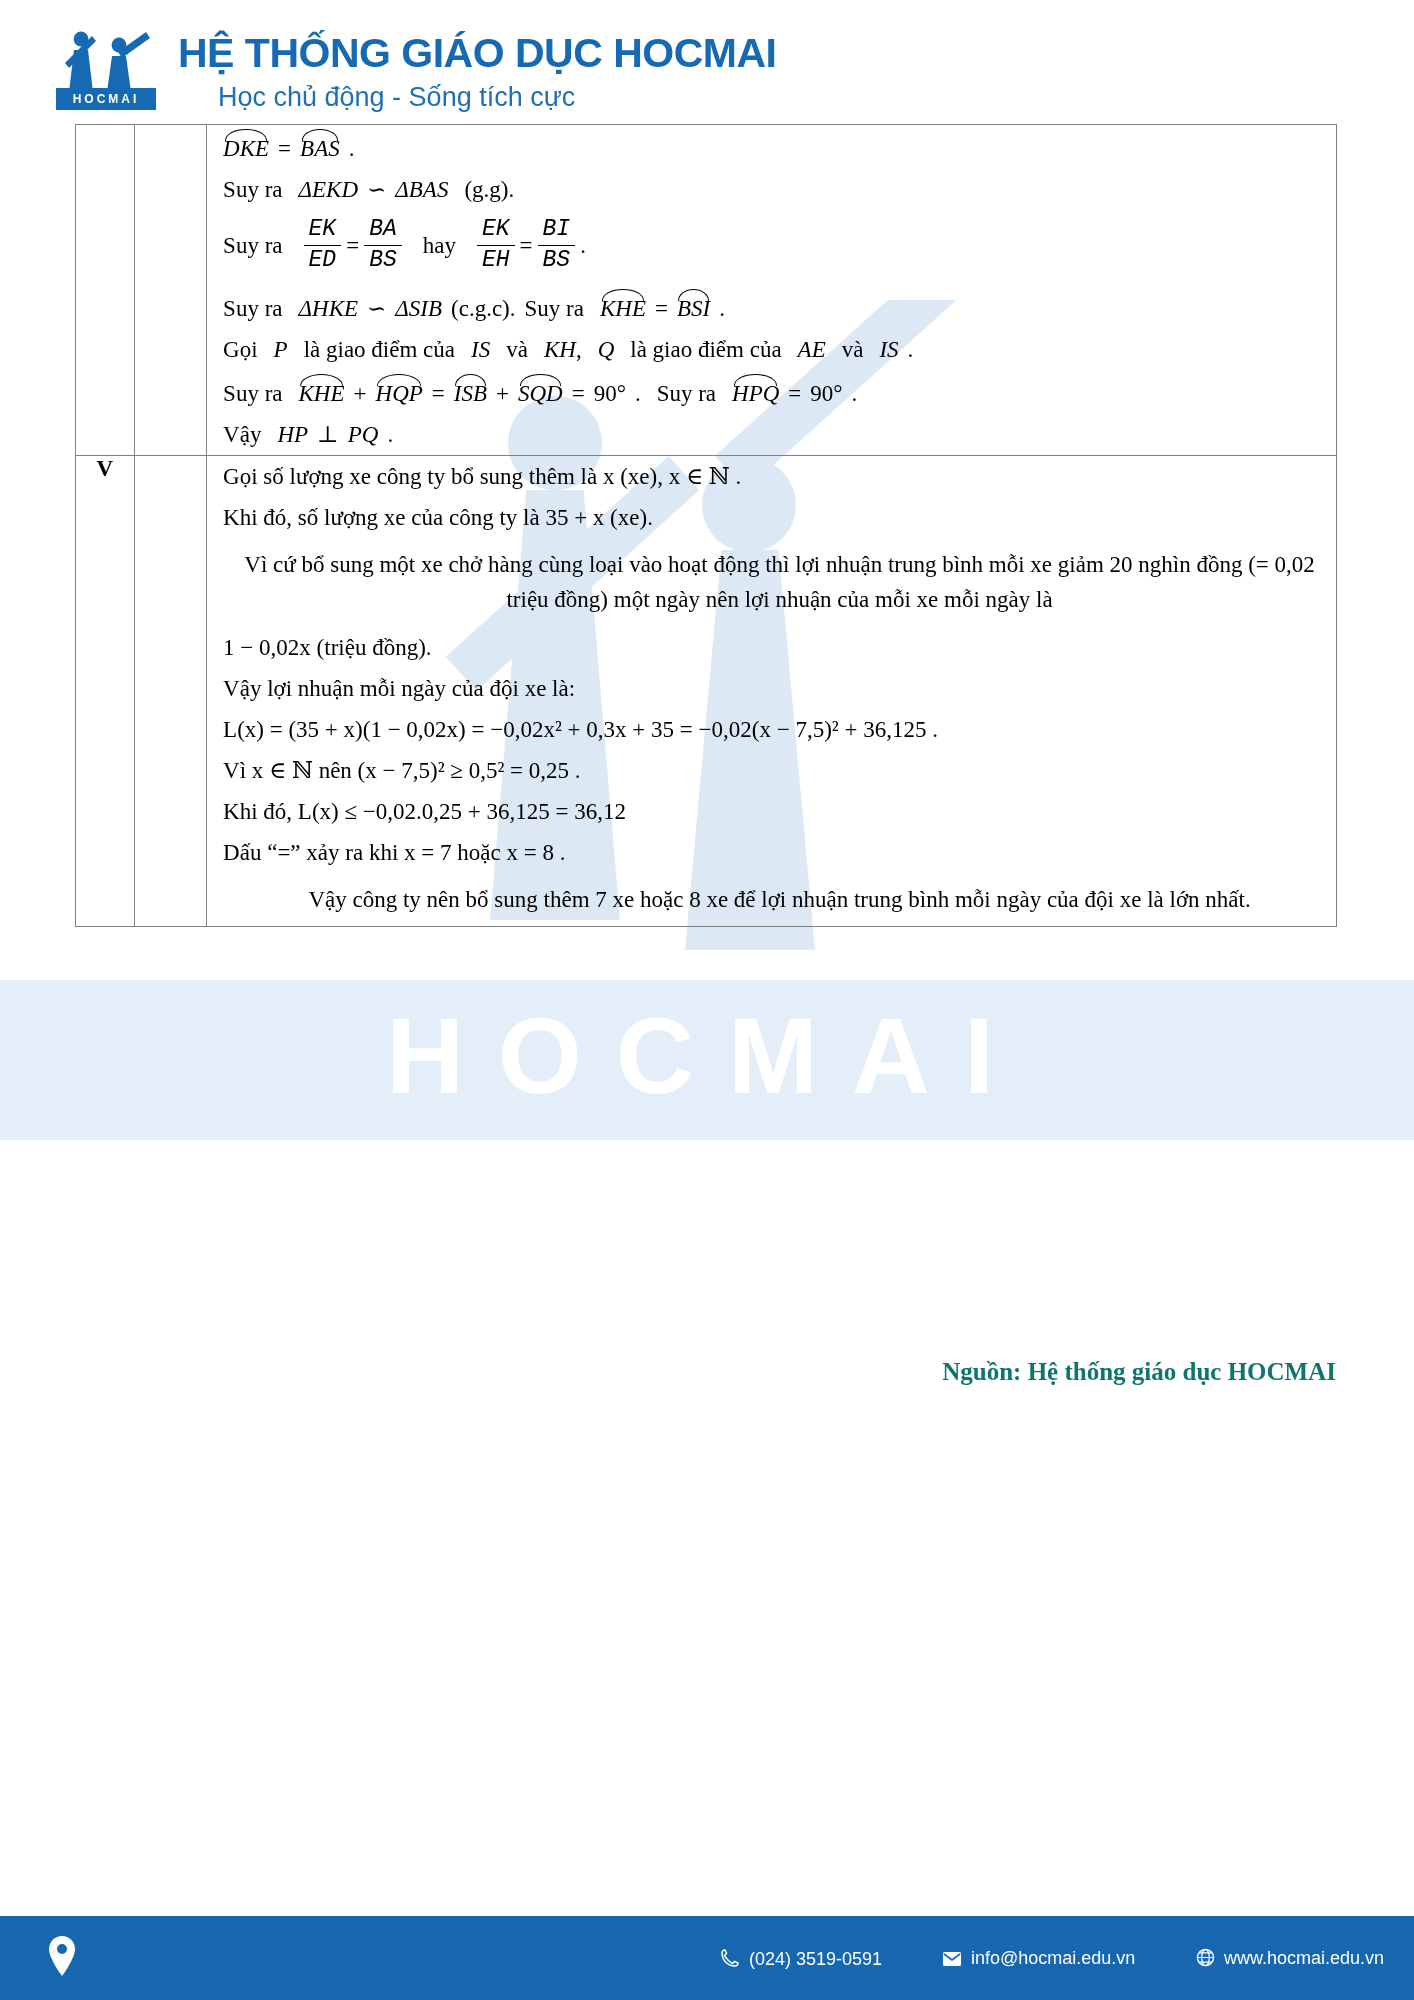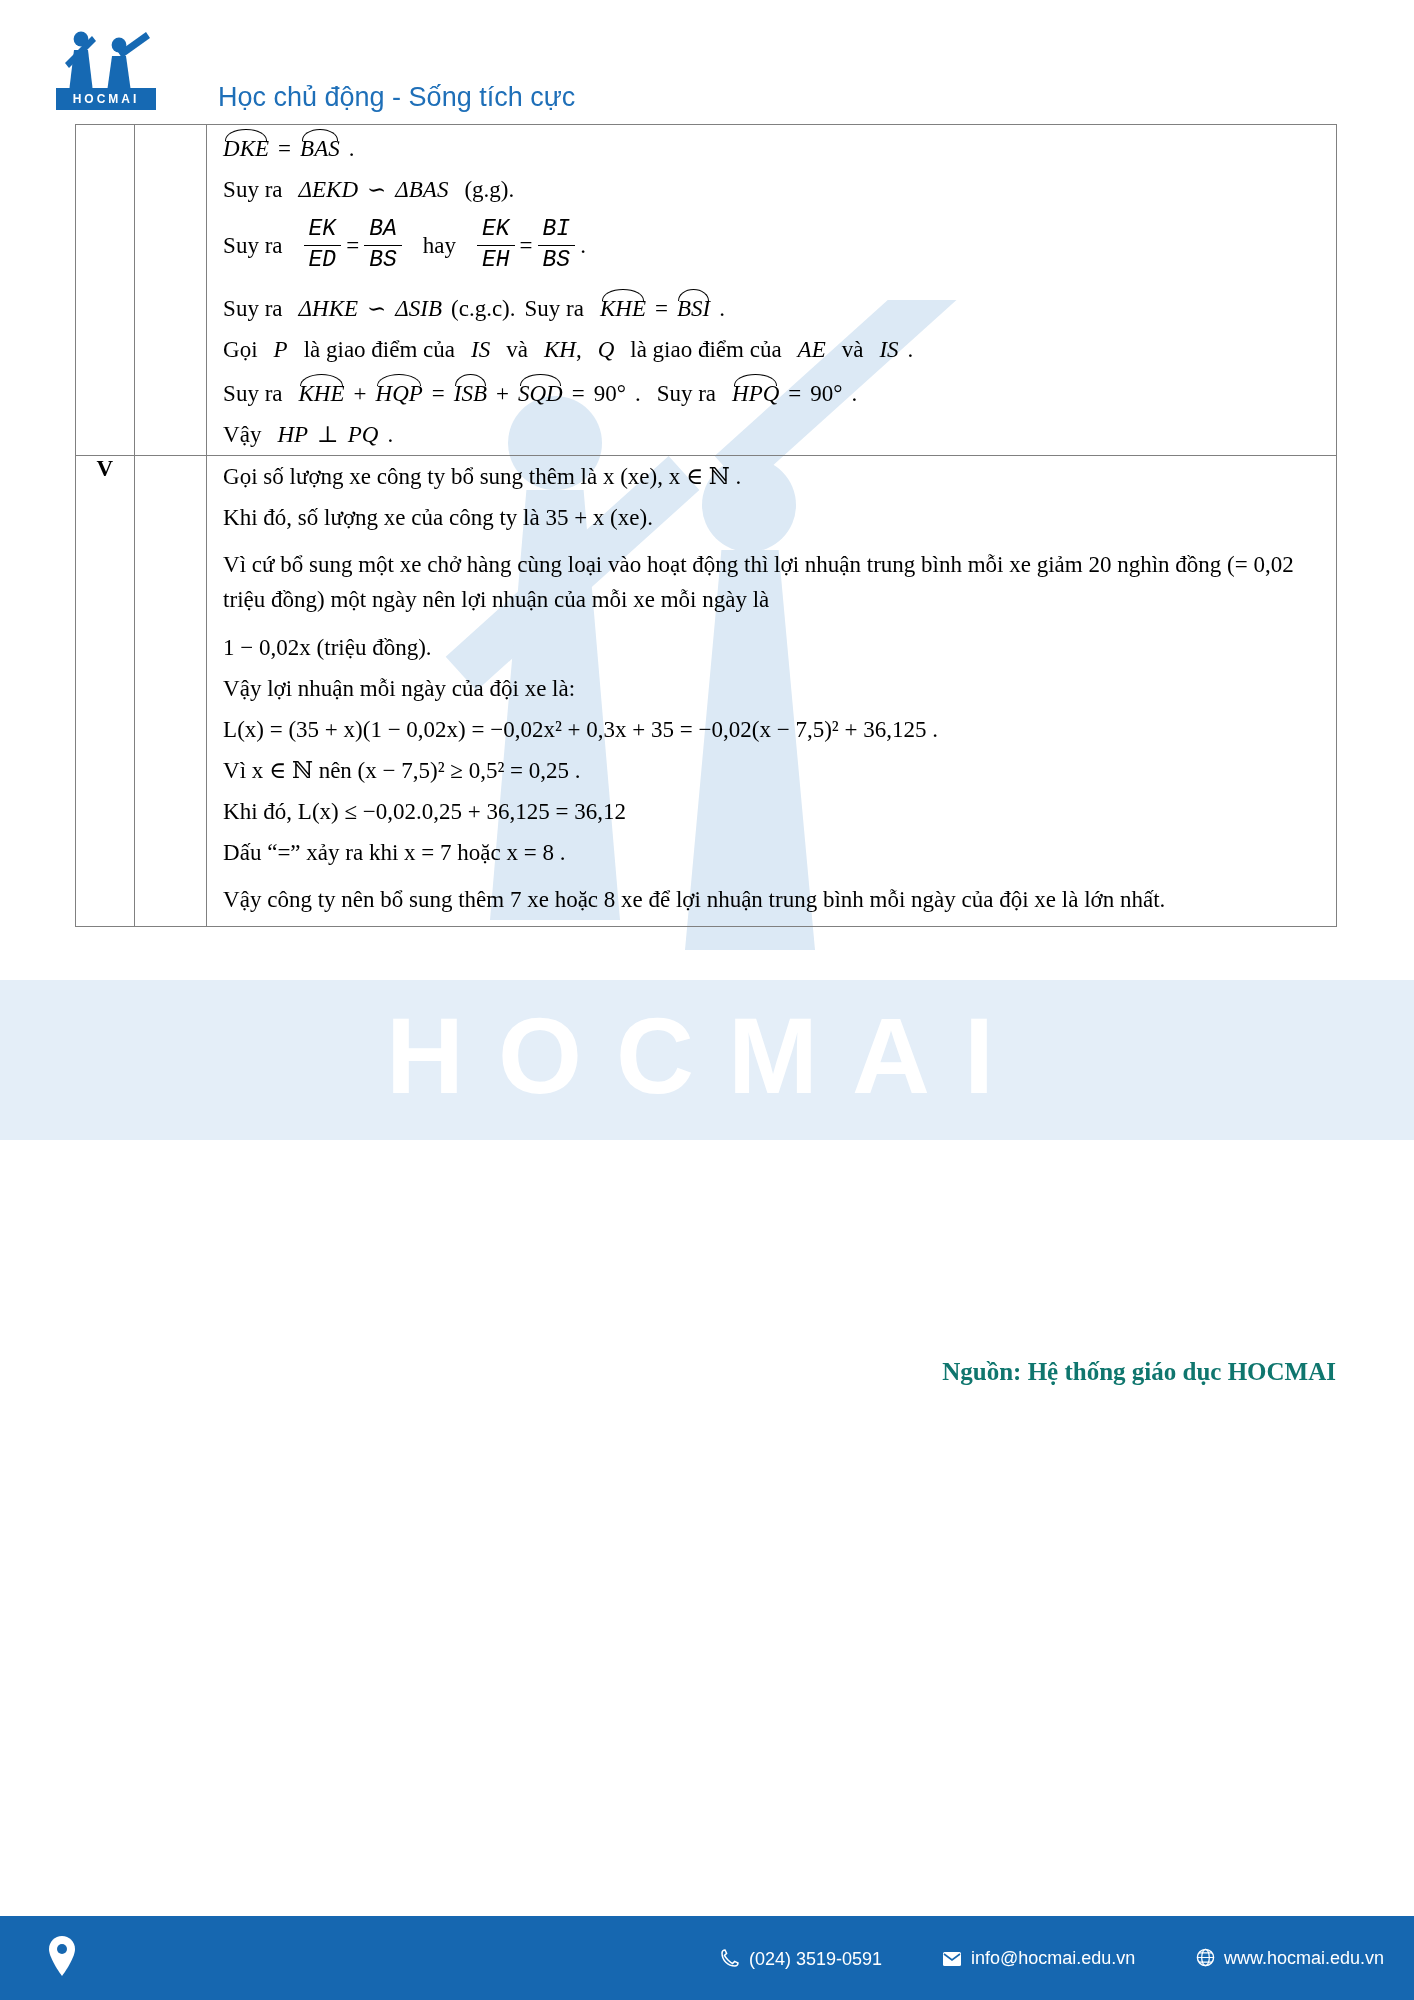--- a/index.html
+++ b/index.html
@@ -176,21 +176,21 @@
   }
 
   .line {
     font-family: "Liberation Serif", "DejaVu Serif", serif;
     font-size: 23px;
     color: #000000;
     line-height: 1.0;
     padding: 9px 0 9px 16px;
     white-space: nowrap;
   }
-  .line.wrapline { white-space: normal; line-height: 1.55; }
+  .line.wrapline { white-space: normal; line-height: 1.55; text-align: center; }
   .mi { font-style: italic; }
   .mn { font-style: normal; }
   .sp { display: inline-block; width: 9px; }
   .spw { display: inline-block; width: 16px; }
 
   
   .angle {
     position: relative;
     display: inline-block;
     font-style: italic;
@@ -302,20 +302,21 @@
   <div class="header">
     <svg class="logo-mark" viewBox="0 0 92 70">
       <circle cx="19" cy="9" r="7.4" fill="#1669b3"></circle>
       <path d="M12 20 L26 20 L31 62 L7 62 Z" fill="#1669b3"></path>
       <path d="M3 33 L30 6 L34 11 L7 38 Z" fill="#1669b3"></path>
       <circle cx="57" cy="15" r="7.4" fill="#1669b3"></circle>
       <path d="M50 26 L64 26 L69 62 L45 62 Z" fill="#1669b3"></path>
       <path d="M56 22 L84 2 L88 8 L60 28 Z" fill="#1669b3"></path>
     </svg>
     <div class="logo-badge">HOCMAI</div>
+    <div class="brand-title">HỆ THỐNG GIÁO DỤC HOCMAI</div>
     <div class="brand-sub">Học chủ động - Sống tích cực</div>
   </div>
 
   <table class="doc-table">
     <tbody>
       <tr>
         <td class="col-num cell-num"></td>
         <td class="col-blank"></td>
         <td class="col-body cell-body">
 

